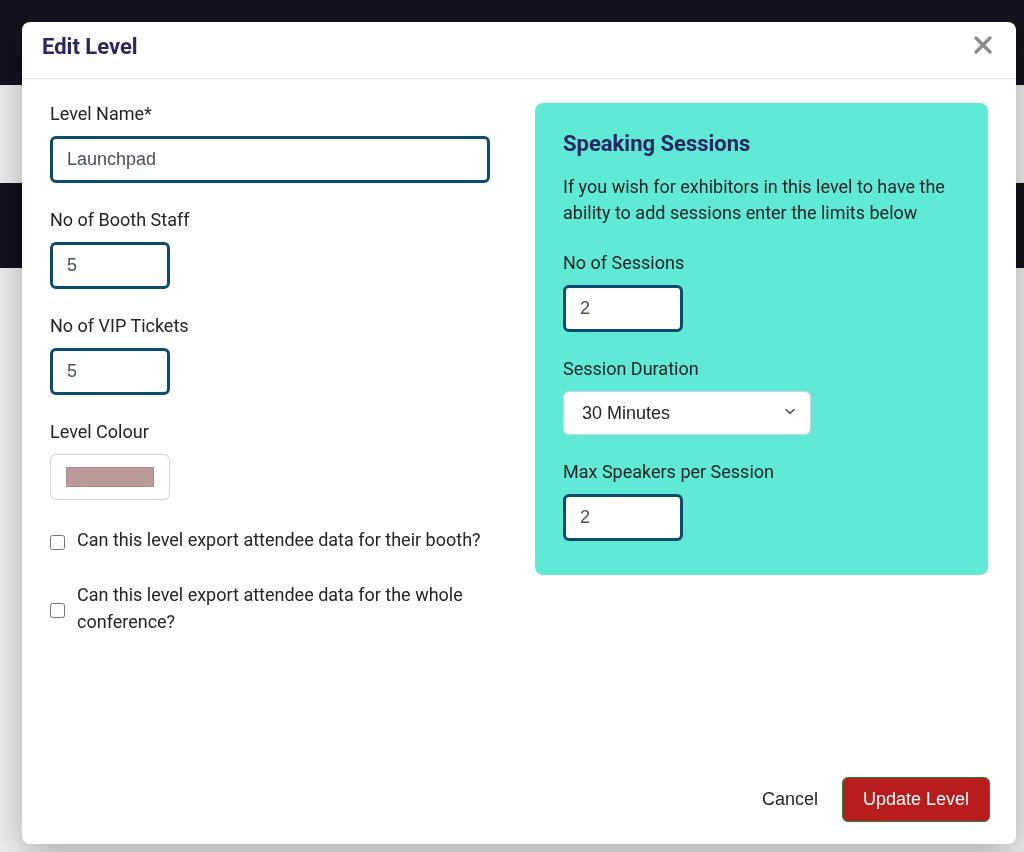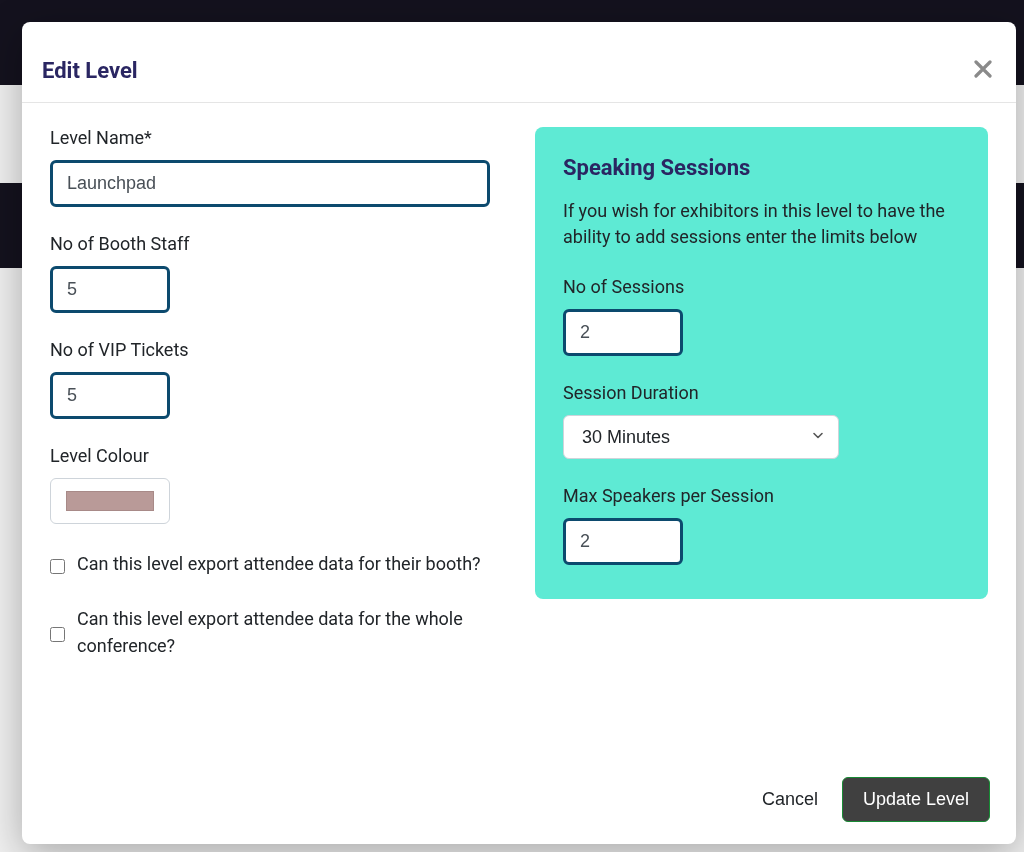--- a/index.html
+++ b/index.html
@@ -54,21 +54,21 @@
       border-radius: 8px;
       box-shadow: 0 10px 40px rgba(0,0,0,0.3);
       display: flex;
       flex-direction: column;
       overflow: hidden;
     }
     .modal-header {
       display: flex;
       justify-content: space-between;
       align-items: center;
-      padding: 32px 20px 16px 20px;
+      padding: 8px 20px 16px 20px;
       border-bottom: 1px solid #e5e5e5;
       gap: 24px;
     }
     .modal-title {
       font-size: 22px;
       font-weight: 700;
       color: #2a2662;
     }
     .close-icon {
       color: #8a8a8a;
@@ -162,21 +162,21 @@
       cursor: pointer;
     }
     .checkbox-label {
       font-size: 18px;
       color: #212529;
       line-height: 1.5;
       flex: 1;
     }
     .select-wrap {
       position: relative;
-      width: 276px;
+      width: 248px;
     }
     .select-wrap select {
       width: 100%;
       padding: 11px 40px 11px 18px;
       font-size: 18px;
       border: 1px solid #ced4da;
       border-radius: 6px;
       background: #fff;
       appearance: none;
       -webkit-appearance: none;
@@ -199,21 +199,21 @@
       padding: 22px 26px;
     }
     .btn-cancel {
       background: none;
       border: none;
       font-size: 18px;
       color: #212529;
       cursor: pointer;
     }
     .btn-primary {
-      background: #404040;
+      background: #b91c1c;
       color: #fff;
       border: 1px solid #188a34;
       border-radius: 6px;
       font-size: 18px;
       padding: 11px 20px;
       cursor: pointer;
     }
   </style>
 </head>
 <body>

